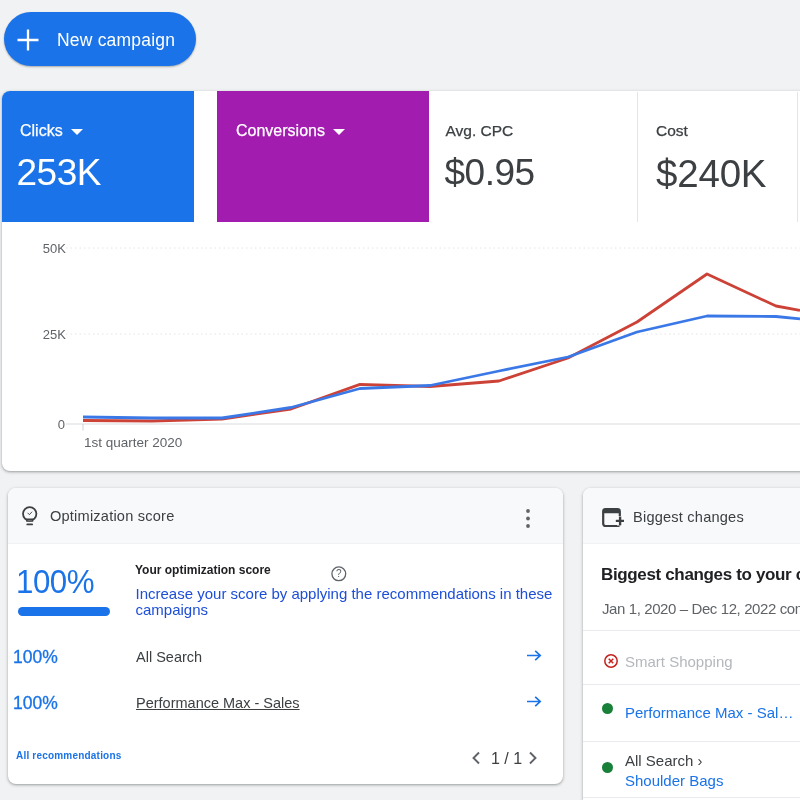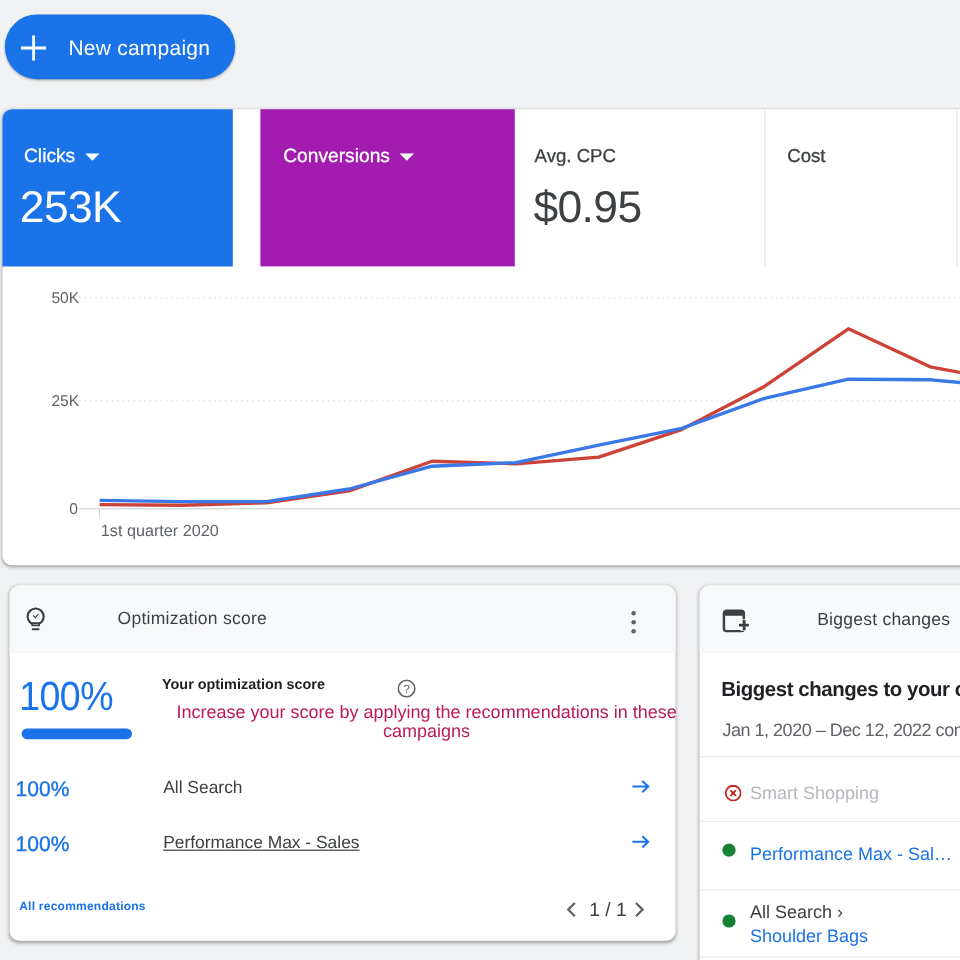--- a/index.html
+++ b/index.html
@@ -29,27 +29,27 @@
            vertical-align:1px; }
   .vdiv { position:absolute; top:92px; width:1px; height:130px; background:#e3e5e8; }
 
   
   .card { position:absolute; background:#fff; border-radius:8px;
           box-shadow:0 1px 2px rgba(60,64,67,.3), 0 1px 3px 1px rgba(60,64,67,.15); }
   .cardL { left:8px; top:488px; width:555px; height:296px; }
   .cardR { left:583px; top:488px; width:300px; height:330px; }
   .chead { position:absolute; left:0; top:0; right:0; height:56px; background:#f8f9fa;
            border-radius:8px 8px 0 0; border-bottom:1px solid #f1f2f3; }
-  .htitle { position:absolute; font-size:14.6px; color:#3c4043; letter-spacing:0.2px;margin-left:48px; }
+  .htitle { position:absolute; font-size:14.6px; color:#3c4043; letter-spacing:0.2px; }
 
   .big100 { left:15.5px; top:562px; font-size:34px; color:#1a73e8; letter-spacing:-0.5px;
             transform:scaleX(0.92); transform-origin:left top; }
   .pbar { left:18px; top:607px; width:92px; height:9px; border-radius:5px; background:#1a73e8; }
   .yos { left:135px; top:563px; font-size:12px; font-weight:bold; color:#202124; }
-  .para { left:135.5px; top:586px; width:440px; font-size:15px; color:#be185d; line-height:16px;text-align:center; }
+  .para { left:135.5px; top:586px; width:440px; font-size:15px; color:#1d4ed8; line-height:16px; }
   .r100 { font-size:17.5px; color:#1a73e8; letter-spacing:0; -webkit-text-stroke:0.3px #1a73e8; }
   .rname { font-size:14.5px; color:#3c4043; }
   .allrec { left:16px; top:750px; font-size:10px; font-weight:bold; color:#1a73e8; letter-spacing:0.2px; }
   .pg { font-size:16px; color:#3c4043; }
 
   .bigchg { left:601px; top:565px; font-size:17px; font-weight:bold; color:#202124;
             letter-spacing:-0.35px; white-space:nowrap; }
   .dates { left:602px; top:599.5px; font-size:15px; color:#5f6368; letter-spacing:-0.4px; white-space:nowrap; }
   .hdiv { position:absolute; left:583px; width:225px; height:1px; background:#e8eaed; }
   .rowtxt { font-size:15px; white-space:nowrap; }
@@ -71,20 +71,21 @@
 </div>
 <div class="cell c2">
   <div class="clabel" style="left:19px;">Conversions<span class="caret"></span></div>
 </div>
 <div class="cell c3">
   <div class="clabel" style="left:20.5px;">Avg. CPC</div>
   <div class="cval" style="left:19.5px;">$0.95</div>
 </div>
 <div class="cell c4">
   <div class="clabel" style="left:19px;">Cost</div>
+  <div class="cval" style="left:19px; font-size:38.5px; letter-spacing:-0.2px;">$240K</div>
 </div>
 <div class="vdiv" style="left:637px;"></div>
 <div class="vdiv" style="left:797px;"></div>
 
 <svg class="abs" style="left:0; top:222px;" width="800" height="249" viewBox="0 0 800 249">
   <line x1="66" y1="26" x2="800" y2="26" stroke="#e2e4e7" stroke-width="1" stroke-dasharray="1.5 3"></line>
   <line x1="66" y1="112" x2="800" y2="112" stroke="#e2e4e7" stroke-width="1" stroke-dasharray="1.5 3"></line>
   <line x1="66" y1="202" x2="800" y2="202" stroke="#dadce0" stroke-width="1.2"></line>
   <text x="66" y="30.5" font-size="13" fill="#5f6368" text-anchor="end">50K</text>
   <text x="66" y="116.5" font-size="13" fill="#5f6368" text-anchor="end">25K</text>

